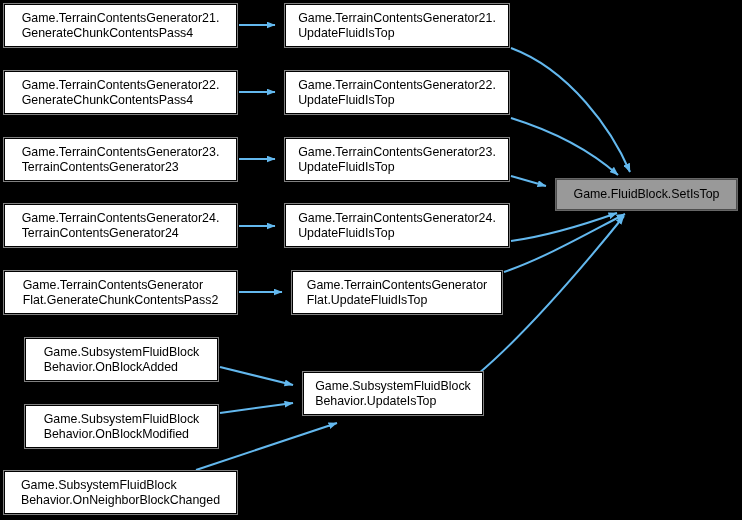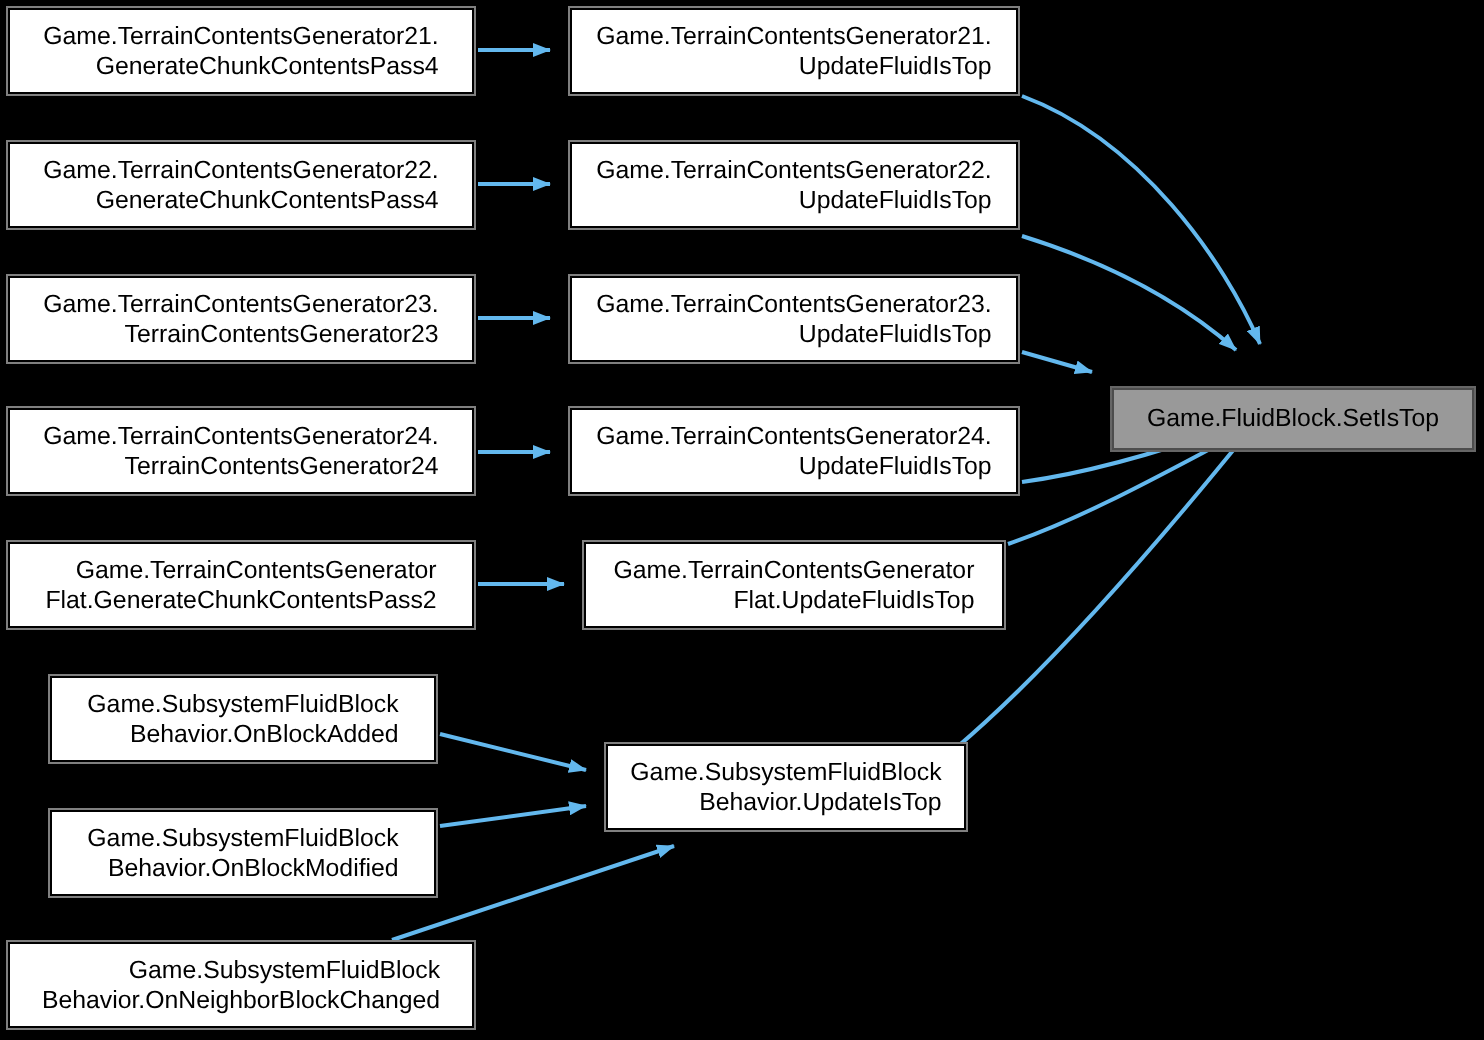--- a/index.html
+++ b/index.html
@@ -29,34 +29,33 @@
   .node {
     position: absolute;
     box-sizing: border-box;
     background: #ffffff;
     border: 1px solid #000000;
     outline: 1px solid #808080;
     outline-offset: 0px;
     display: flex;
     align-items: center;
     justify-content: center;
-    text-align: right;
+    text-align: left;
     color: #000000;
     font-size: 12.4px;
     line-height: 15px;
     letter-spacing: 0px;
     white-space: pre-line;
     padding: 0 3px;
     z-index: 5;
   }
   .node.highlight {
     background: #999999;
     border: 1px solid #4d4d4d;
     outline: 1px solid #666666;
-    margin-top: 15px;
   }
 </style>
 </head>
 <body>
 
 <div id="diagram-root">
 
   <svg id="edges-layer" width="742" height="520" viewBox="0 0 742 520" xmlns="http://www.w3.org/2000/svg">
     <defs>
       <marker id="arrowhead" markerWidth="9" markerHeight="7" refX="8.5" refY="3.5" orient="auto" markerUnits="userSpaceOnUse">

